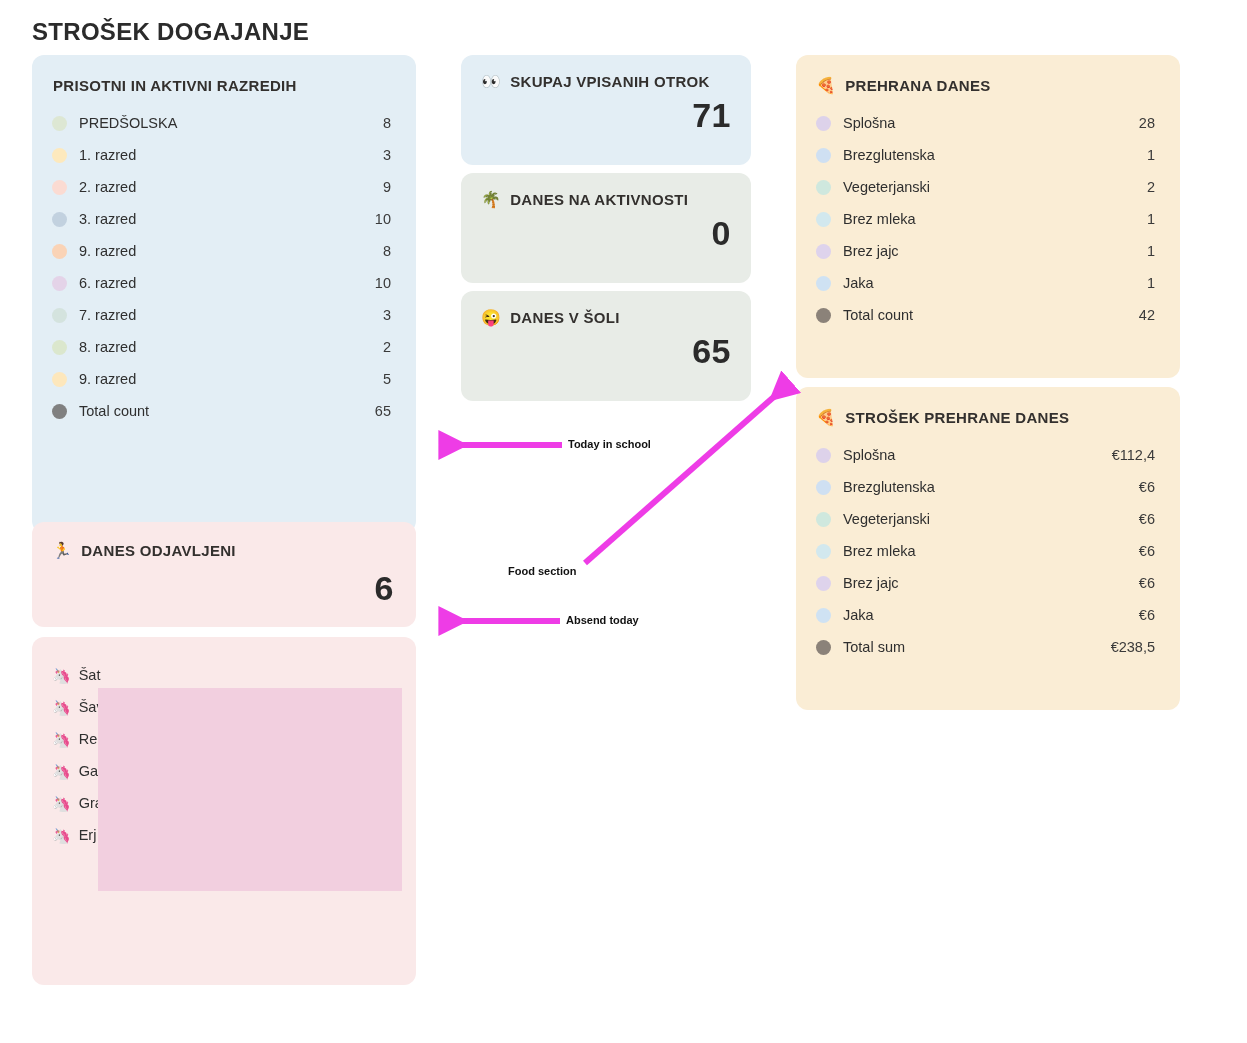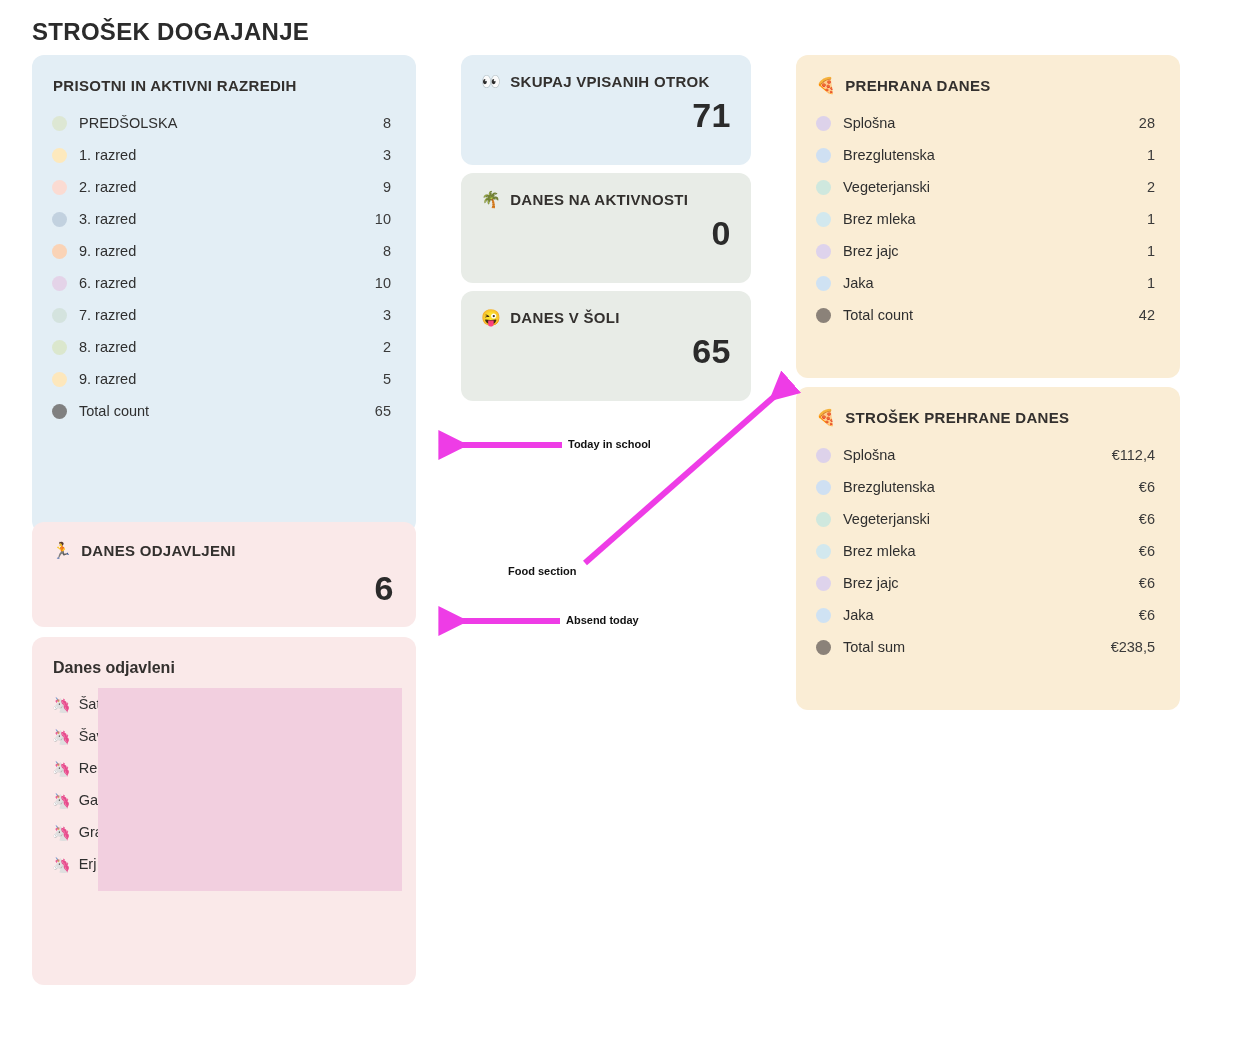--- a/index.html
+++ b/index.html
@@ -241,21 +241,20 @@
 
   <div class="card" id="card-absent-stat">
     <div class="card-head">
       <span class="card-emoji">🏃</span>
       <span>DANES ODJAVLJENI</span>
     </div>
     <div class="stat-value">6</div>
   </div>
 
   <div class="card" id="card-absent-list">
-    <div class="subhead">Danes odjavleni</div>
     <div id="rows-names">
         <div class="name-row">
           <span class="uni">🦄</span>
           <span>Šat</span>
         </div>
         <div class="name-row">
           <span class="uni">🦄</span>
           <span>Šav</span>
         </div>
         <div class="name-row">

